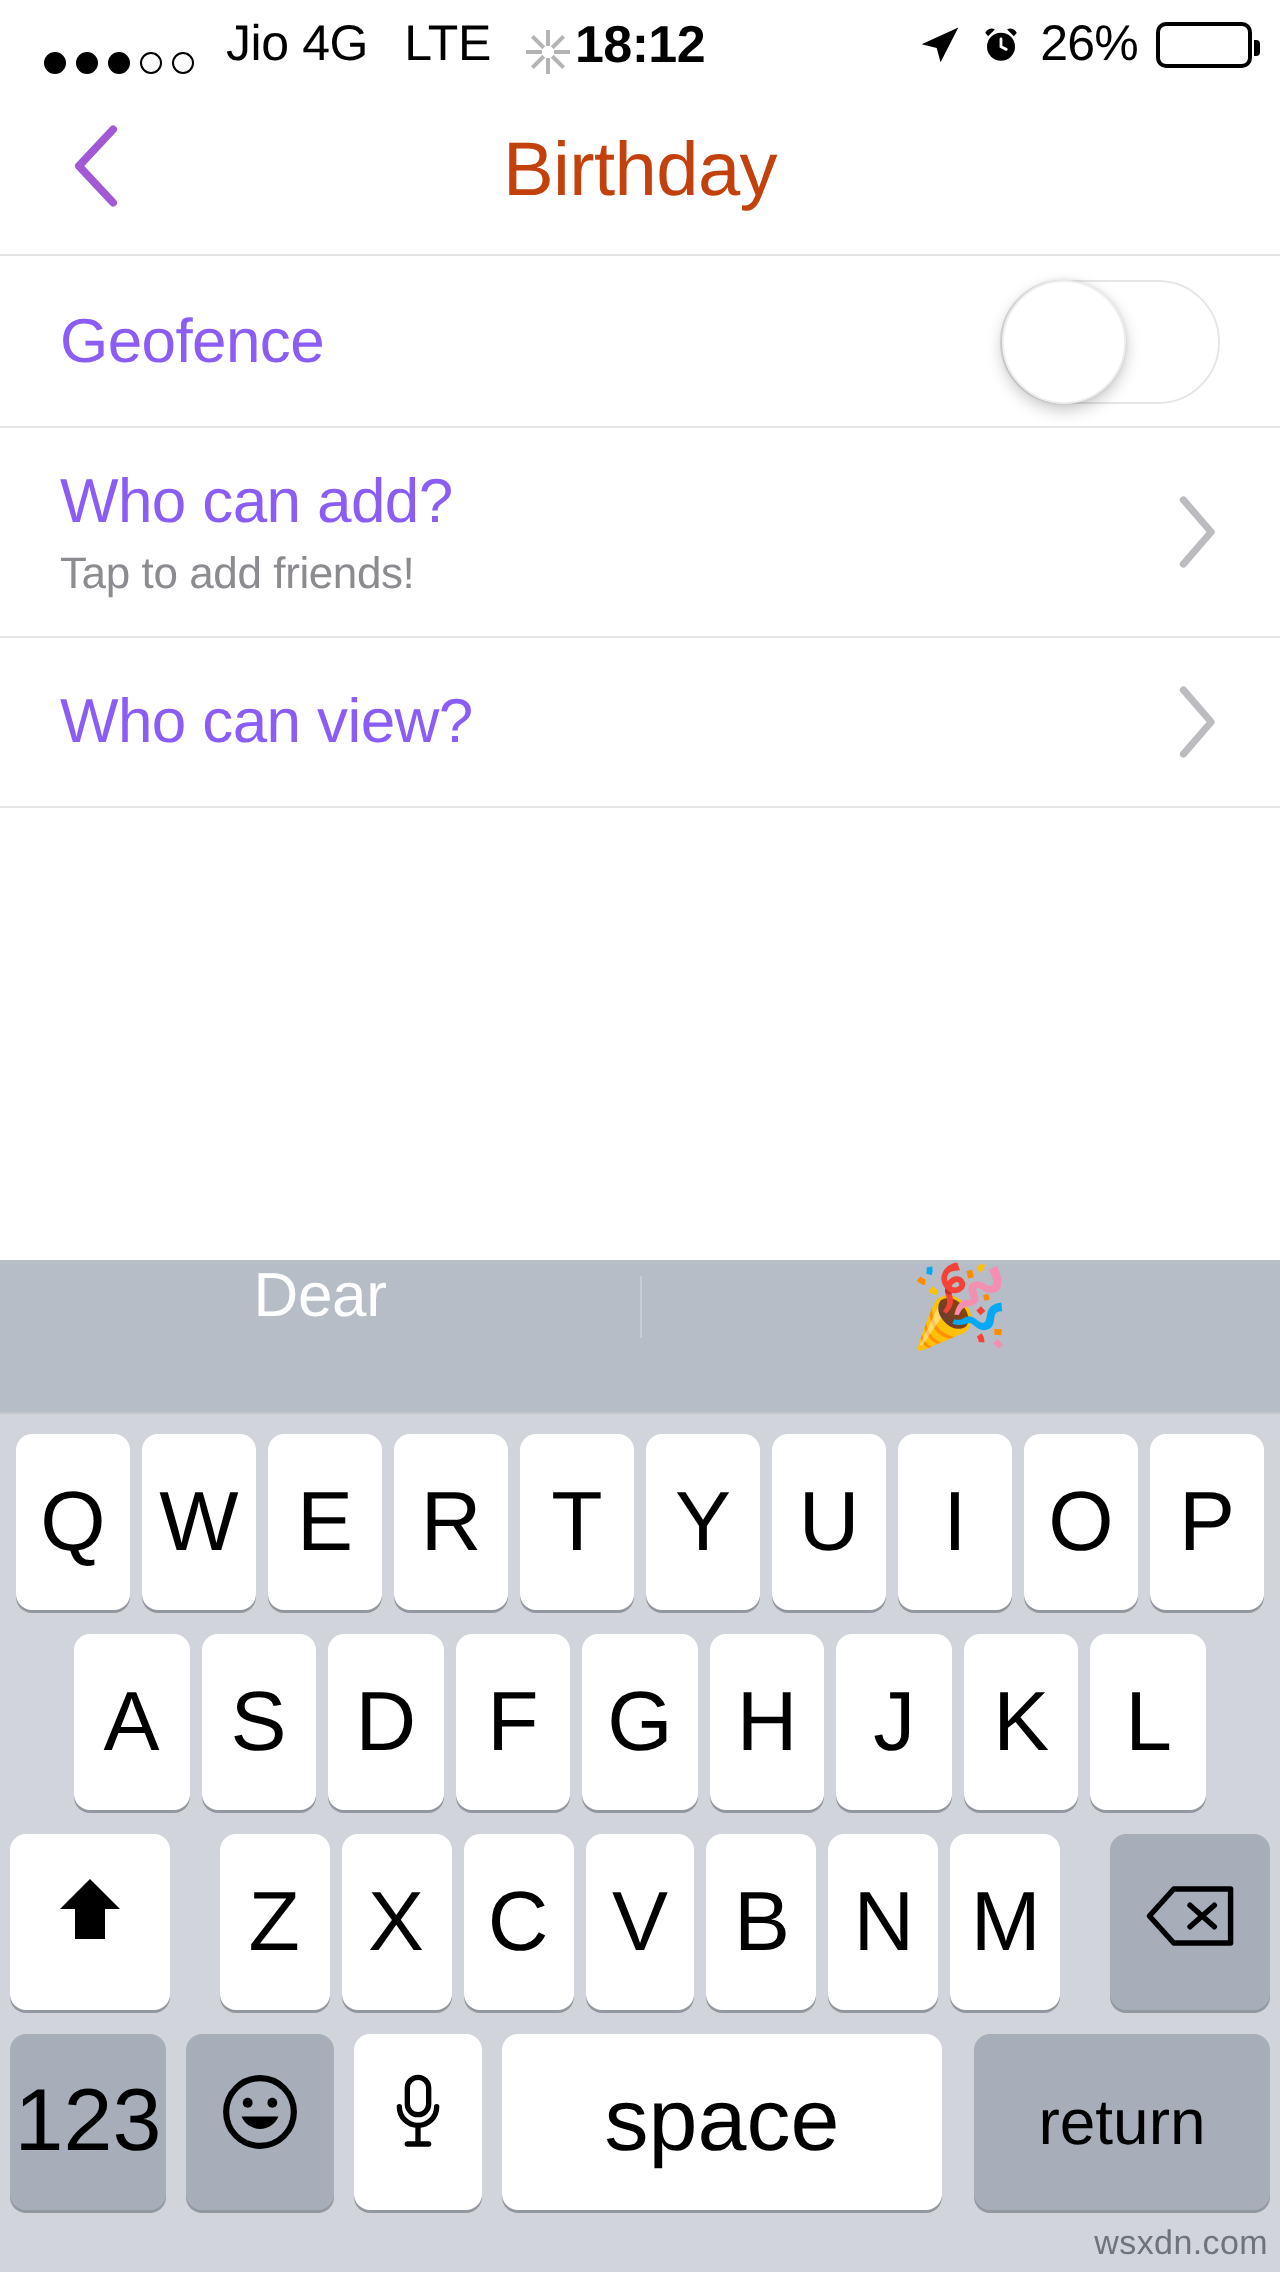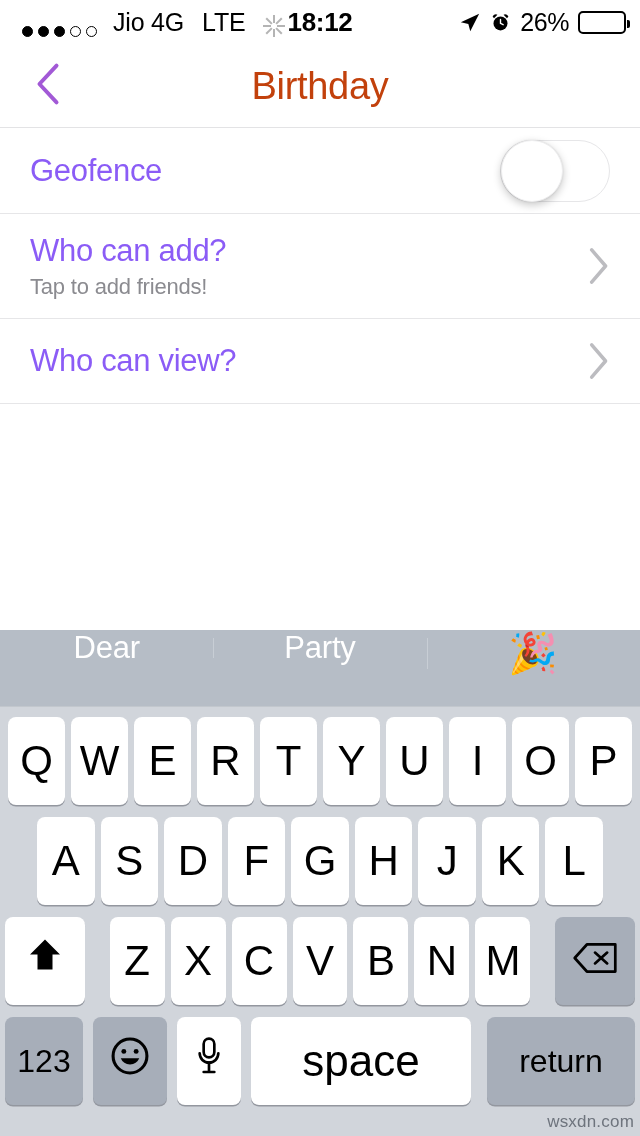--- a/index.html
+++ b/index.html
@@ -309,21 +309,21 @@
     width: 84px;
     margin-left: 22px;
   }
   .row-4 {
     padding: 0 5px;
     margin-bottom: 0;
   }
   .key.num {
     width: 78px;
     margin-right: 10px;
-    font-size: 32px;
+    font-size: 44px;
   }
   .key.emoji-key {
     width: 74px;
     margin-right: 10px;
   }
   .key.mic {
     width: 64px;
     margin-right: 10px;
   }
   .key.space {
@@ -442,21 +442,20 @@
         </svg>
       </span>
     </div>
   </div>
 </div>
 
 <div class="keyboard">
 
   <div class="suggestion-bar">
     <div class="suggestion">Dear</div>
-    <div class="suggestion">Party</div>
     <div class="suggestion emoji">🎉</div>
   </div>
 
   <div class="key-rows">
 
     <div class="key-row row-1">
       <div class="key letter">Q</div>
       <div class="key letter">W</div>
       <div class="key letter">E</div>
       <div class="key letter">R</div>

